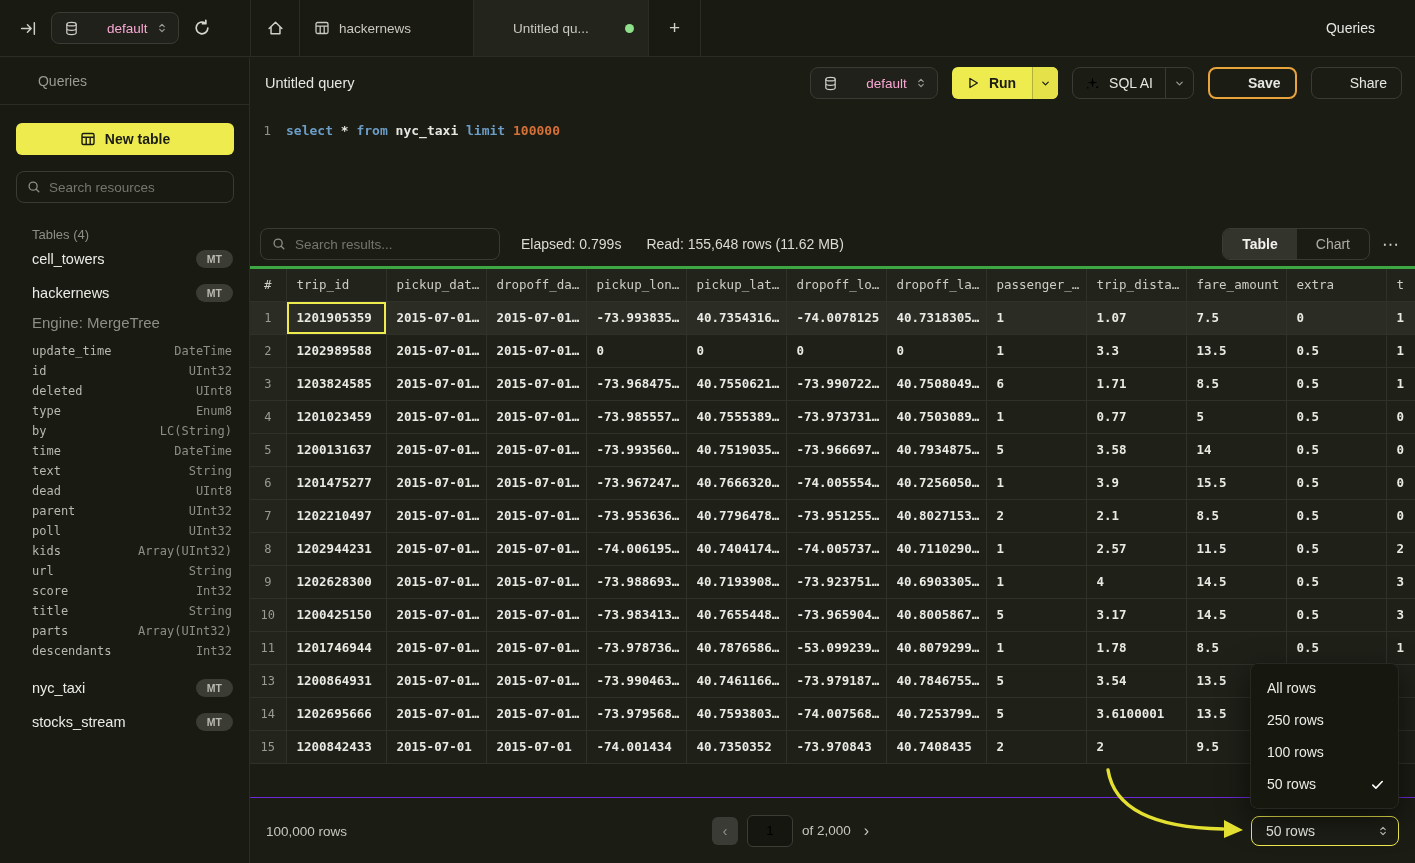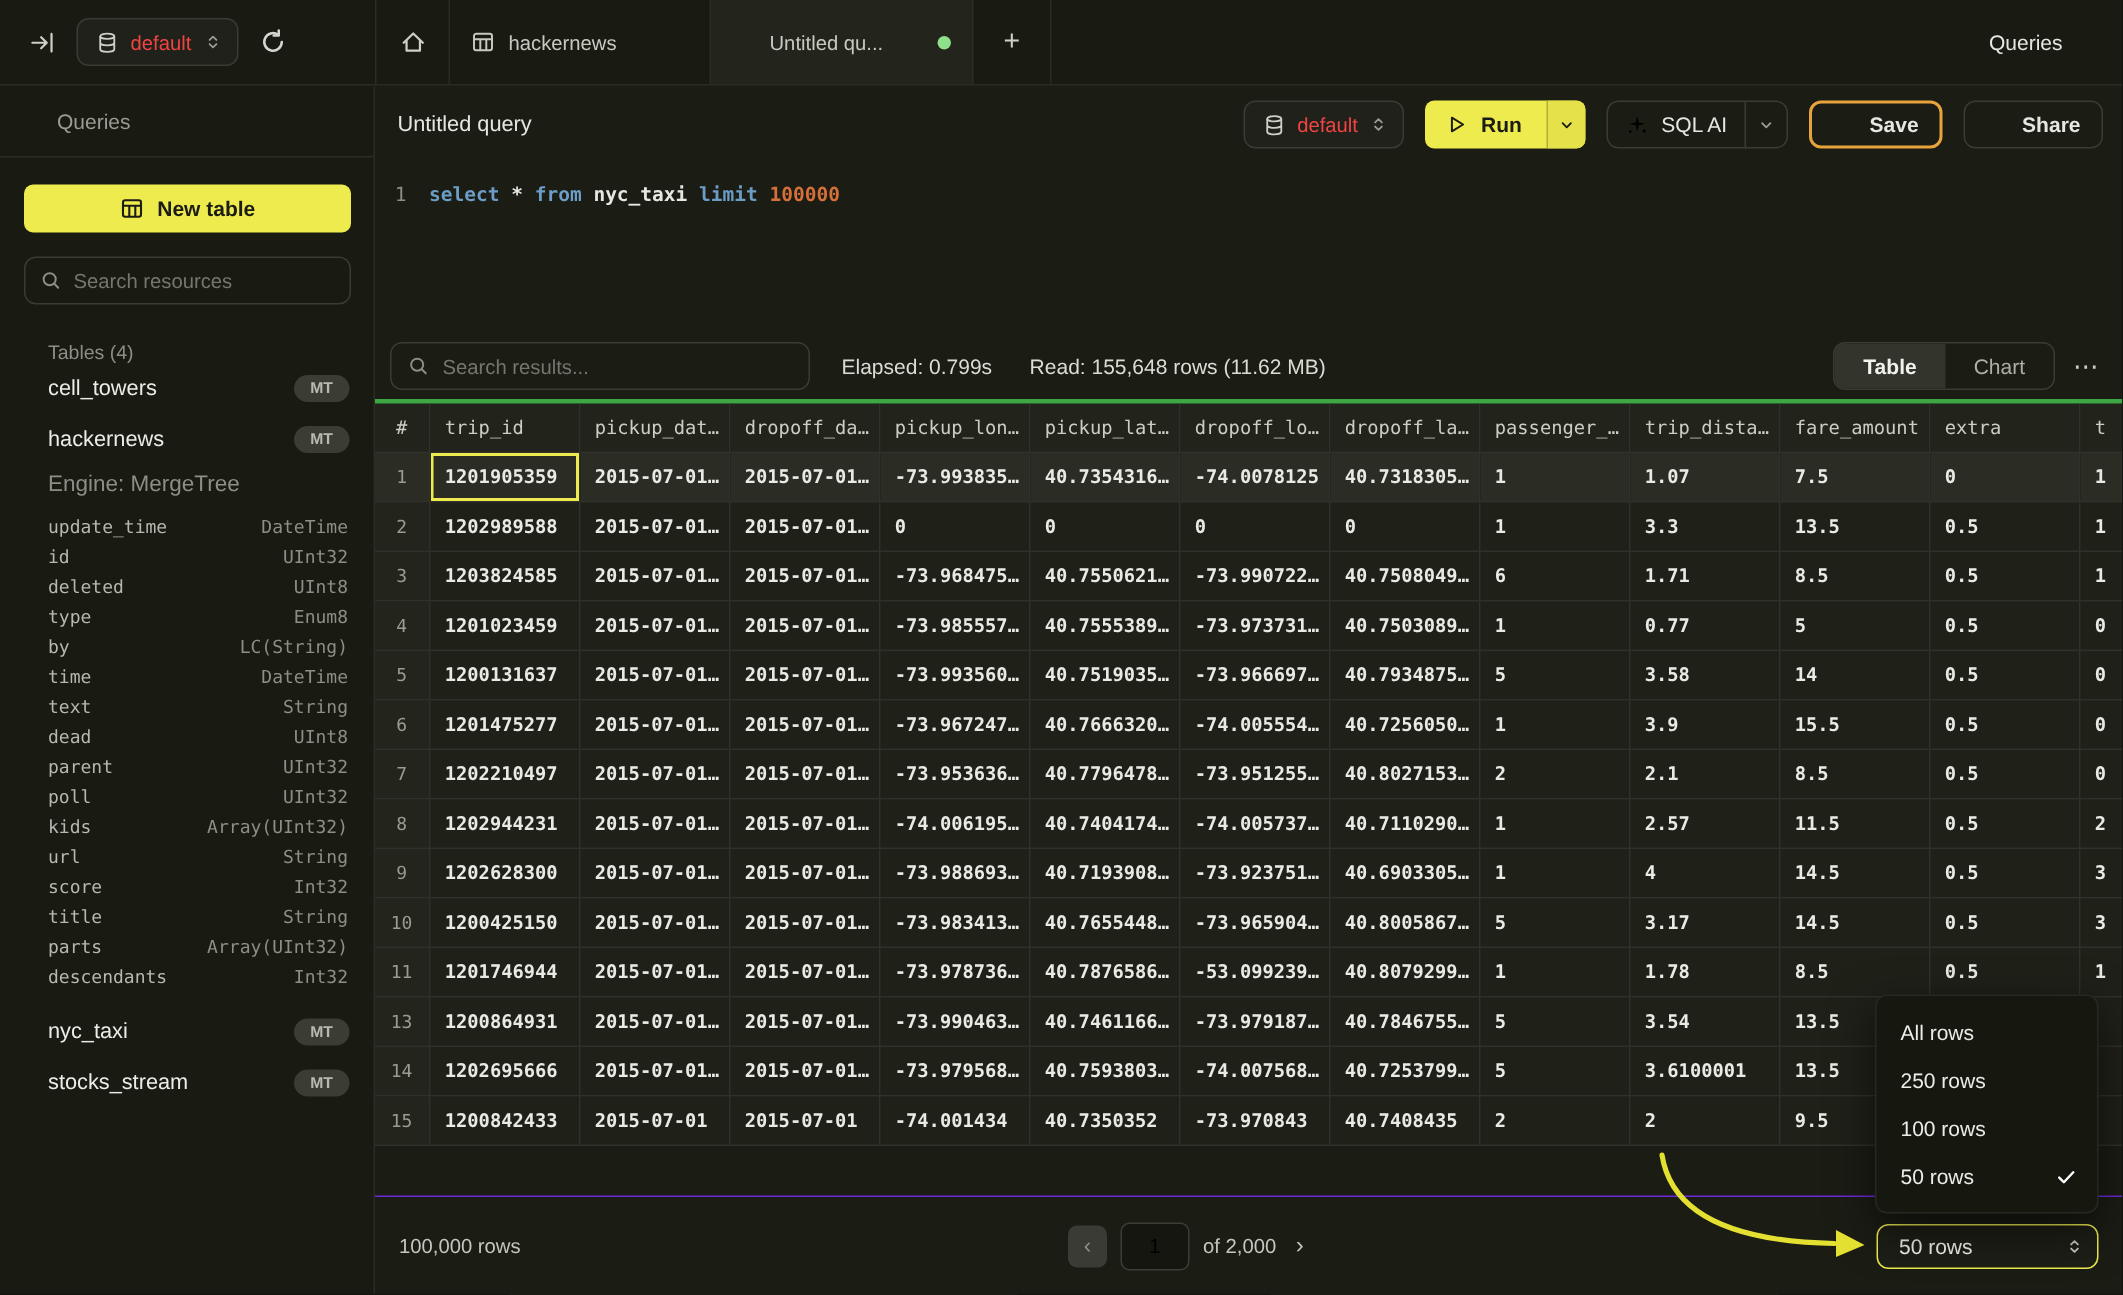--- a/index.html
+++ b/index.html
@@ -12,21 +12,21 @@
   svg { display:block; }
   .mono { font-family:"DejaVu Sans Mono", monospace; }
 
   
   .topbar { position:absolute; left:0; top:0; width:1415px; height:57px;
     background:#191a12; border-bottom:1px solid #2b2c24; display:flex; align-items:stretch; }
   .topbar-left { width:250px; display:flex; align-items:center; gap:14px; padding-left:20px; flex:none; }
   .icon-btn { display:flex; align-items:center; justify-content:center; cursor:pointer; }
   .db-select { height:32px; display:flex; align-items:center; gap:8px; padding:0 10px 0 12px;
     border:1px solid #3a3b33; border-radius:8px; background:#20211a; cursor:pointer; }
-  .db-select .lbl { font-size:13.5px; color:#ef4444; }
+  .db-select .lbl { font-size:13.5px; color:#f9a8d4;margin-left:20px; }
   .tabstrip { display:flex; align-items:stretch; border-left:1px solid #2b2c24; }
   .tab { display:flex; align-items:center; gap:9px; padding:0 14px; border-right:1px solid #2b2c24;
     color:#c9c9c2; font-size:13.5px; cursor:pointer; white-space:nowrap; }
   .tab.home { width:49px; justify-content:center; padding:0; }
   .tab.hn { width:174px; }
   .tab.active { background:#23241c; color:#ededе7; width:175px; }
   .tab.plus { width:52px; justify-content:center; font-size:19px; color:#cfcfc7; padding:0; }
   .dot { width:9px; height:9px; border-radius:50%; background:var(--dot-green); margin-left:auto; }
   .topbar-right { margin-left:auto; display:flex; align-items:center; gap:9px; padding-right:40px;
     color:#ececе6; font-size:14px; cursor:pointer; }
@@ -65,30 +65,30 @@
   .q-title { font-size:14.5px; color:#ececе6; margin-right:auto; }
   .btn { height:32px; display:flex; align-items:center; border-radius:8px; cursor:pointer; font-size:14px; }
   .btn-run { background:var(--accent-yellow); border-radius:6px; color:#1b1c14; font-weight:600; overflow:hidden; }
   .btn-run .run-main { display:flex; align-items:center; gap:9px; padding:0 16px 0 14px; height:32px; }
   .btn-run .run-caret { width:26px; height:32px; display:flex; align-items:center; justify-content:center;
     border-left:1px solid rgba(27,28,20,.25); background:#e4e149; }
   .btn-sqlai { border:1px solid #3a3b33; }
   .btn-sqlai .sa-main { display:flex; align-items:center; gap:9px; padding:0 12px; height:30px; }
   .btn-sqlai .sa-caret { width:28px; height:30px; display:flex; align-items:center; justify-content:center; border-left:1px solid #3a3b33; }
   .btn-save { border:2px solid var(--save-amber); padding:0 14px; gap:9px; font-weight:600; }
-  .btn-share { border:1px solid #3a3b33; padding:0 14px; gap:9px; font-weight:700; }
+  .btn-share { border:1px solid #3a3b33; padding:0 14px; gap:9px; font-weight:400; }
 
   .editor { position:absolute; left:0; top:50px; width:1165px; height:164px; padding-top:13px; }
   .code-line { display:flex; font-family:"DejaVu Sans Mono", monospace; font-size:13px; font-weight:700; line-height:20px; }
   .gutter-num { width:36px; text-align:right; padding-right:15px; color:#8d8e86; font-weight:400; flex:none; }
   .tok-kw { color:#6b9dc7; } .tok-pl { color:#e8e8e2; } .tok-id { color:#eceсe6; } .tok-num { color:#d4703a; }
 
   .results-toolbar { position:absolute; left:0; top:164px; width:1165px; height:44px;
     display:flex; align-items:center; padding:0 13px 0 10px; }
-  .res-search { width:280px; height:32px; border:1px solid #3a3b33; border-radius:8px;
+  .res-search { width:240px; height:32px; border:1px solid #3a3b33; border-radius:8px;
     display:flex; align-items:center; gap:9px; padding:0 11px; color:#75766e; font-size:13.5px; cursor:text; }
   .stat { color:#dcdcd5; font-size:14px; }
   .stat.elapsed { margin-left:21px; }
   .stat.read { margin-left:25px; }
   .view-toggle { margin-left:auto; display:flex; border:1px solid #3a3b33; border-radius:8px; overflow:hidden; height:32px; }
   .seg { padding:0 19px; display:flex; align-items:center; font-size:14px; color:#aeaea6; cursor:pointer; }
   .seg.active { background:#33342c; color:#f2f2ec; font-weight:600; }
   .more-btn { margin-left:10px; color:#cfcfc7; font-size:17px; width:22px; text-align:center; cursor:pointer; letter-spacing:1px; }
 
   .green-bar { position:absolute; left:0; top:208px; width:1165px; height:3px; background:var(--progress-green); }

